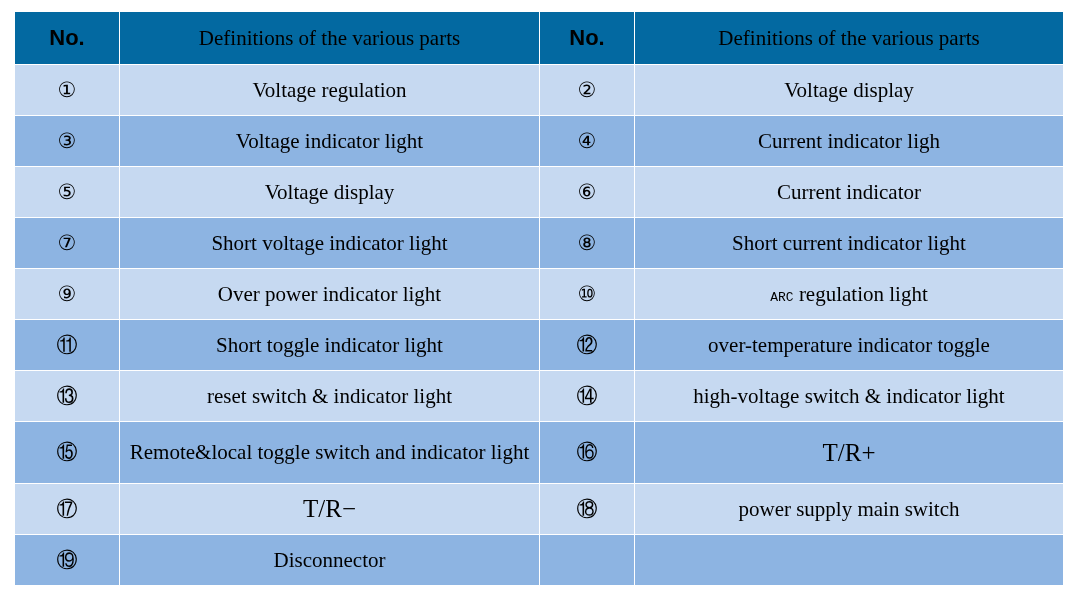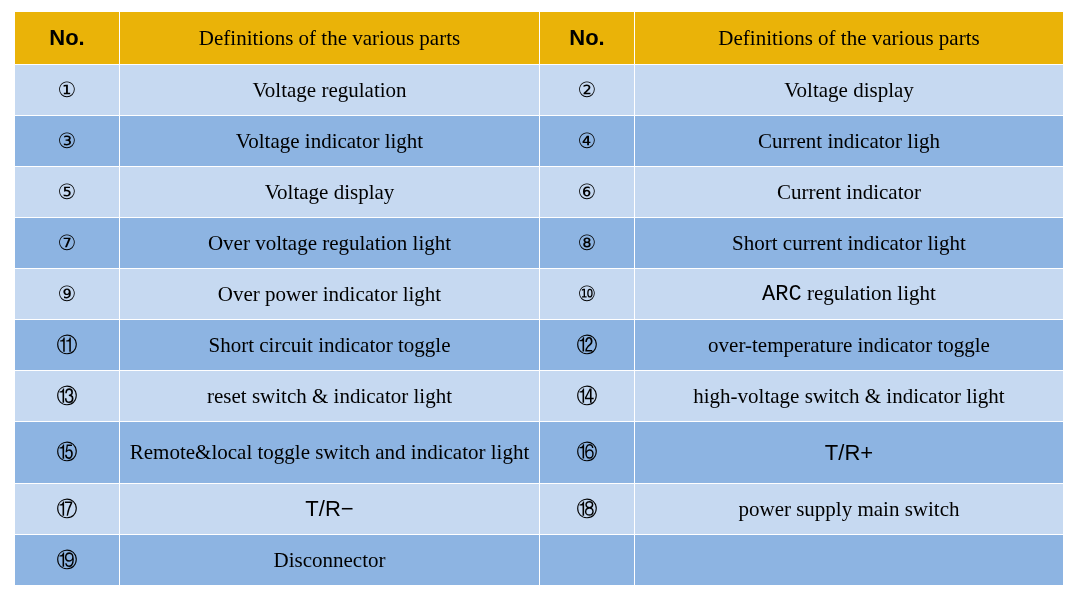--- a/index.html
+++ b/index.html
@@ -35,47 +35,47 @@
   table.parts-table td {
     border: 1px solid #ffffff;
     text-align: center;
     vertical-align: middle;
     padding: 2px 4px;
     color: #000000;
     font-size: 21px;
     line-height: 1.18;
   }
   thead th {
-    background: #eab308;
+    background: #0369a1;
     font-weight: normal;
     height: 48px;
     font-size: 21px;
   }
   thead th.th-no {
     font-family: "Liberation Sans", "DejaVu Sans", sans-serif;
     font-weight: bold;
     font-size: 22px;
   }
   tbody tr { height: 51px; }
   tbody tr.band-light td { background: #c6d9f1; }
   tbody tr.band-dark  td { background: #8db4e2; }
   tbody tr.tall { height: 62px; }
 
   td.cell-no {
     font-size: 23px;
     letter-spacing: 0;
   }
   td.cell-def { font-size: 21px; margin-top: 36px; }
   td.cell-def.mono {
-    font-family: Liberation Sans, sans-serif;
-    font-size: 22px;
+    font-family: Liberation Serif, serif;
+    font-size: 25px;
   }
   td.cell-def.mono-mixed .mono-part {
     font-family: "Liberation Mono", "DejaVu Sans Mono", monospace;
-    font-size: 22px;
+    font-size: 13px;
   }
   td.empty { }
 </style>
 </head>
 <body>
 
 <div class="table-wrap">
   <table class="parts-table">
     <colgroup>
       <col class="c-no">
@@ -109,35 +109,35 @@
 
       <tr class="band-light">
         <td class="cell-no">⑤</td>
         <td class="cell-def">Voltage display</td>
         <td class="cell-no">⑥</td>
         <td class="cell-def">Current indicator</td>
       </tr>
 
       <tr class="band-dark">
         <td class="cell-no">⑦</td>
-        <td class="cell-def">Over voltage regulation light</td>
+        <td class="cell-def">Short voltage indicator light</td>
         <td class="cell-no">⑧</td>
         <td class="cell-def">Short current indicator light</td>
       </tr>
 
       <tr class="band-light">
         <td class="cell-no">⑨</td>
         <td class="cell-def">Over power indicator light</td>
         <td class="cell-no">⑩</td>
         <td class="cell-def mono-mixed"><span class="mono-part">ARC</span><span> regulation light</span></td>
       </tr>
 
       <tr class="band-dark">
         <td class="cell-no">⑪</td>
-        <td class="cell-def">Short circuit indicator toggle</td>
+        <td class="cell-def">Short toggle indicator light</td>
         <td class="cell-no">⑫</td>
         <td class="cell-def">over-temperature indicator toggle</td>
       </tr>
 
       <tr class="band-light">
         <td class="cell-no">⑬</td>
         <td class="cell-def">reset switch &amp; indicator light</td>
         <td class="cell-no">⑭</td>
         <td class="cell-def">high-voltage switch &amp; indicator light</td>
       </tr>

